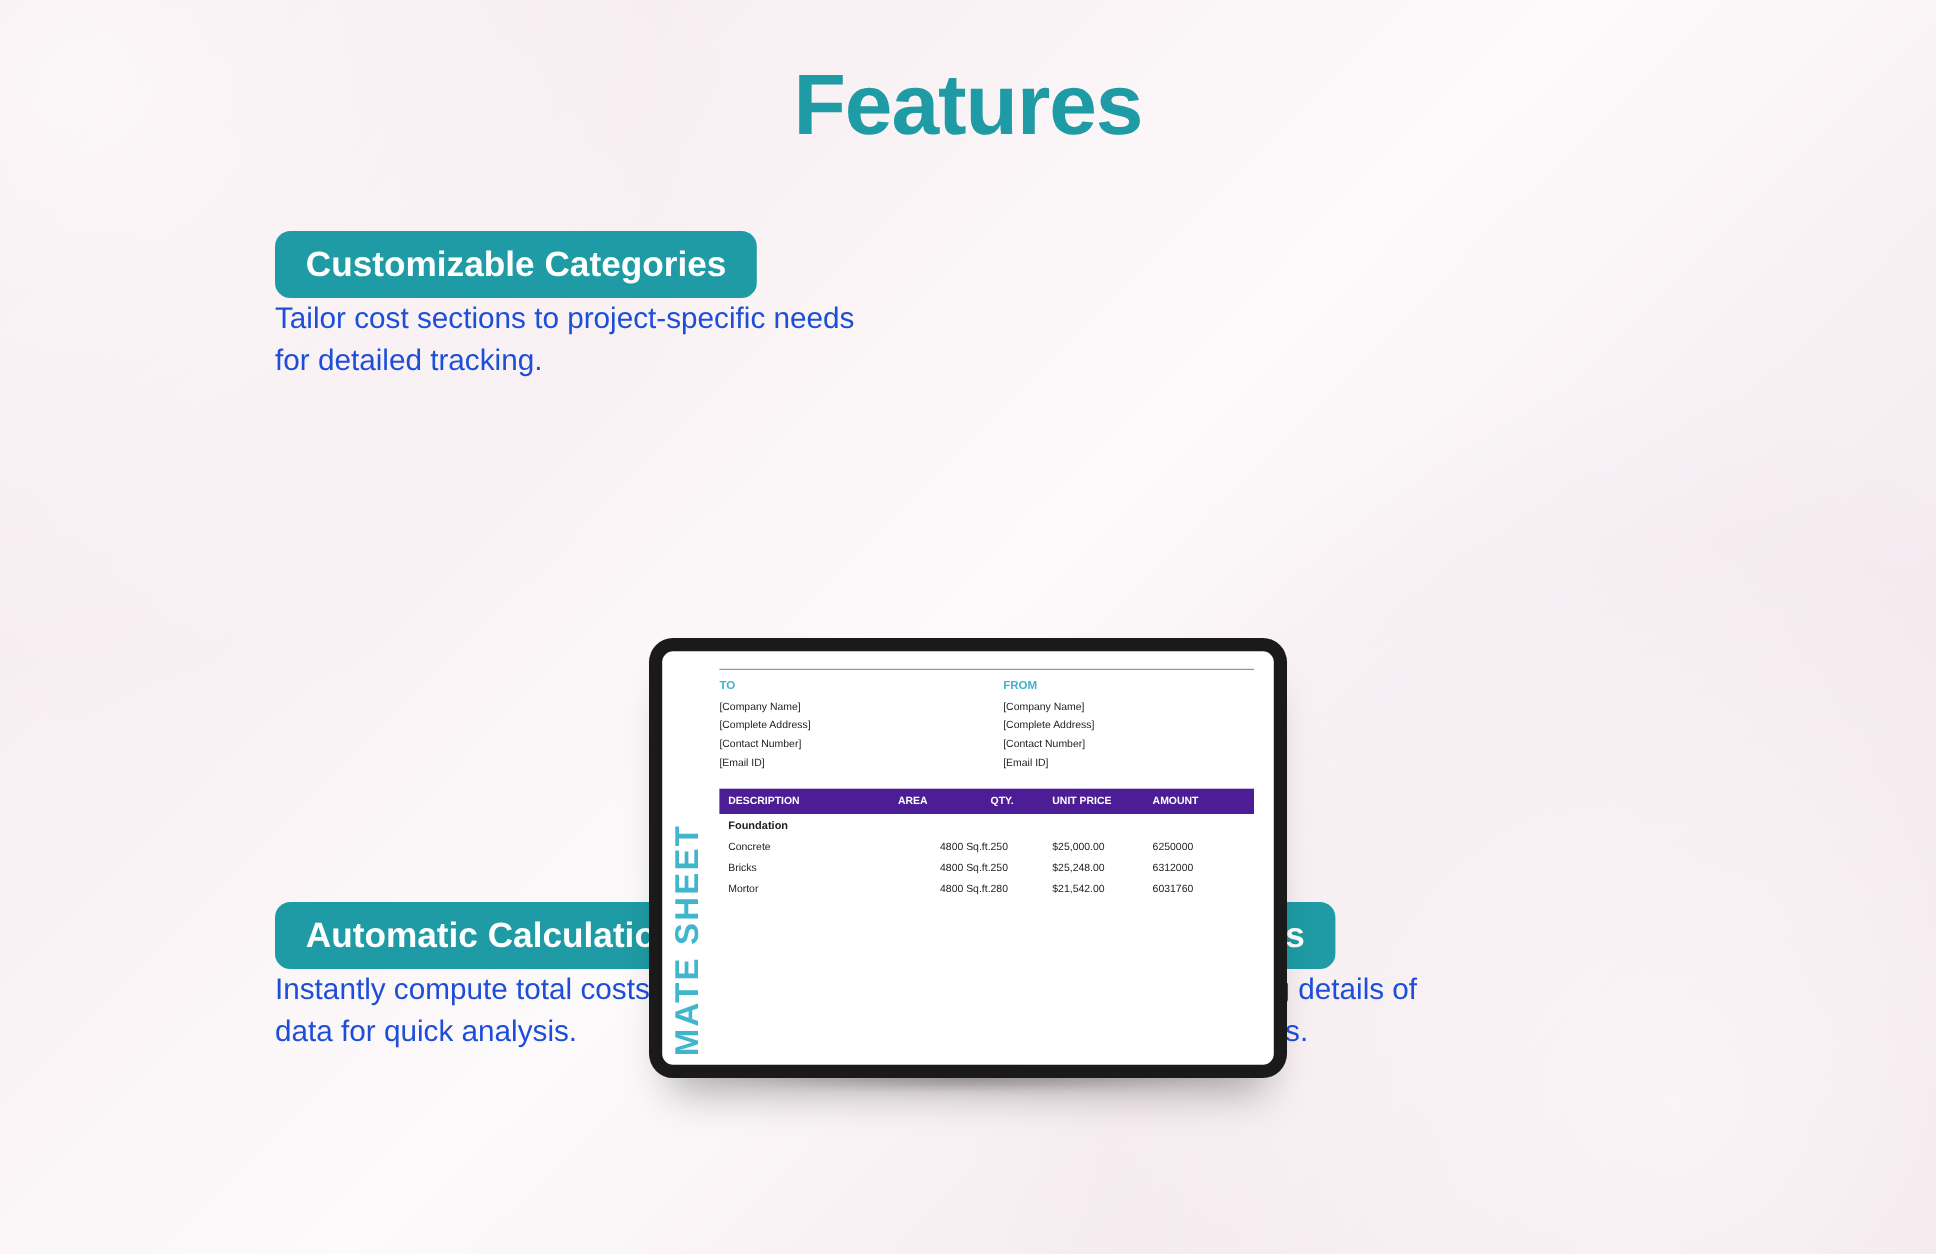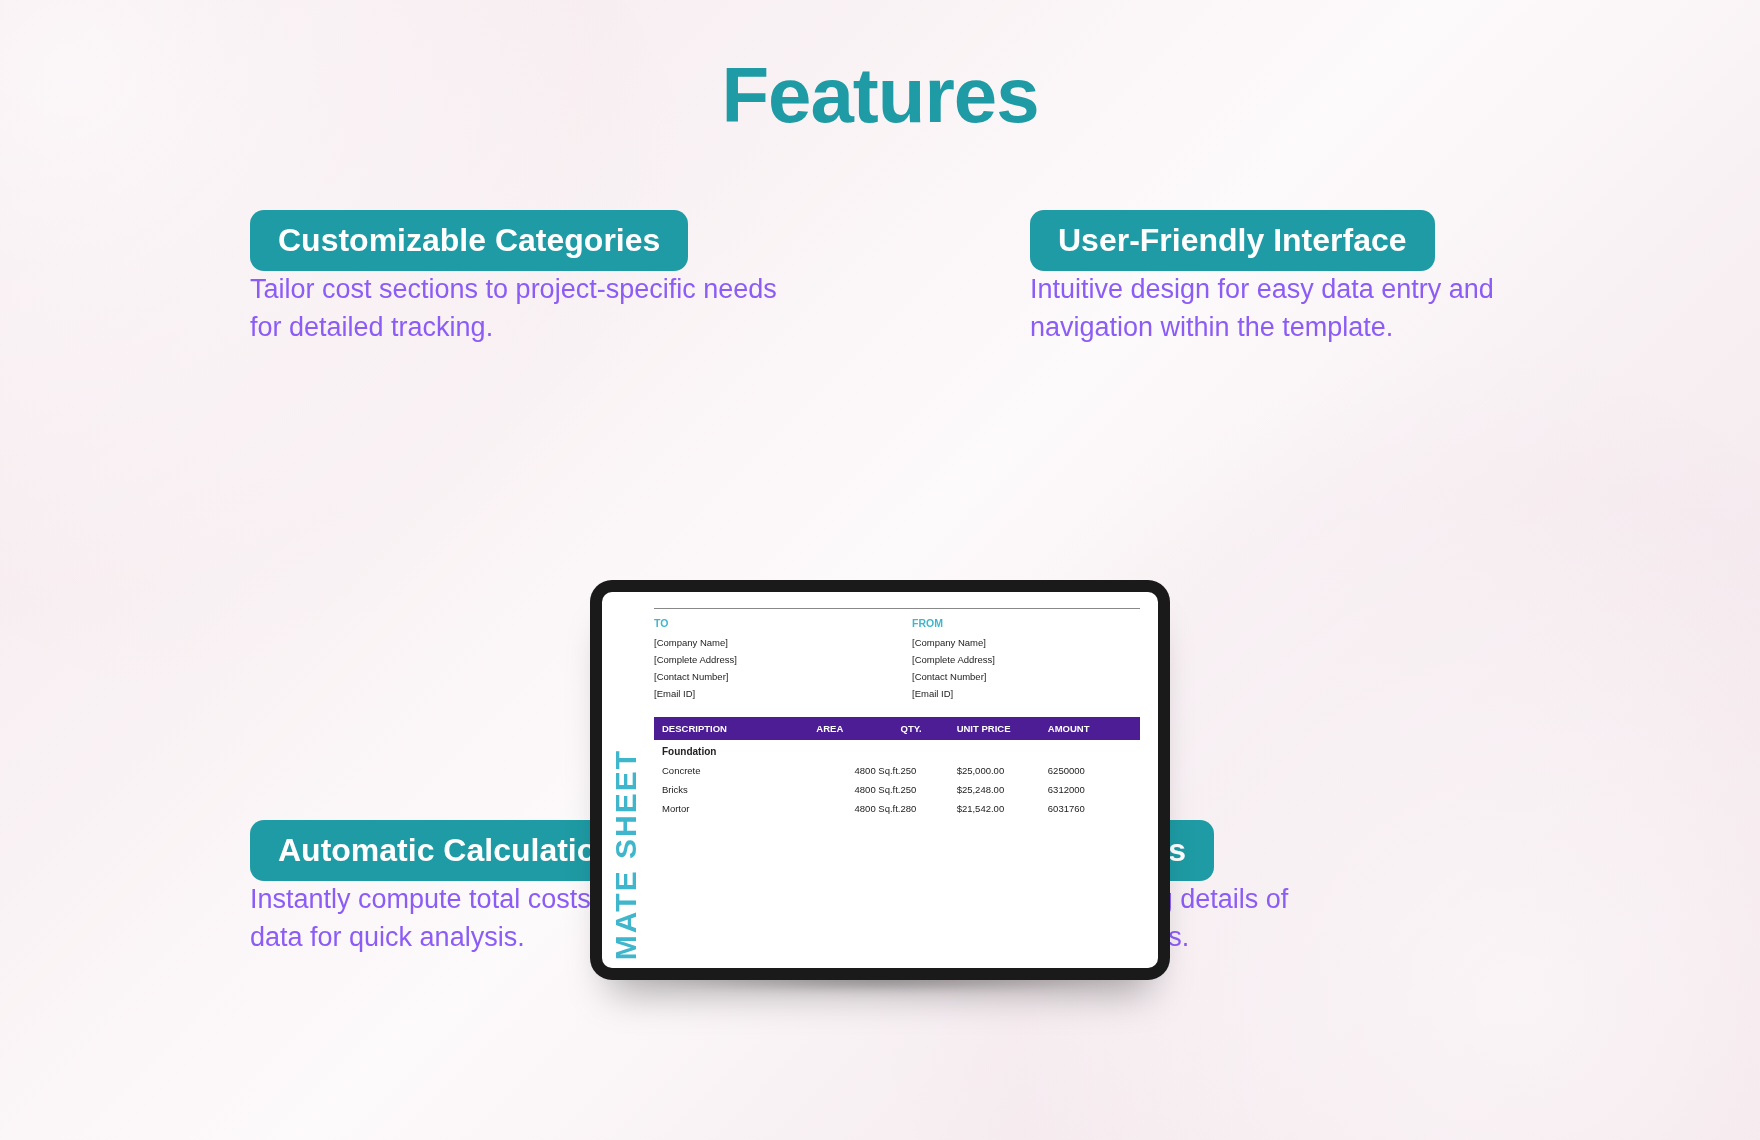--- a/index.html
+++ b/index.html
@@ -47,21 +47,21 @@
     background: #1e9ba4;
     color: #fff;
     font-size: 32px;
     font-weight: 700;
     padding: 12px 28px;
     border-radius: 14px;
     margin-bottom: 0;
   }
   .feature .desc {
     font-size: 27px;
-    color: #8b5cf6;
+    color: #1d4ed8;
     line-height: 1.4;
   }
   .feat-tl { top: 10px; left: 250px; }
   .feat-tr { top: 10px; left: 1030px; }
   .feat-bl { top: 620px; left: 250px; }
   .feat-br { top: 620px; left: 790px; width: 590px; }
 
   
   .tablet-wrap {
     position: absolute;
@@ -153,24 +153,20 @@
 <div class="page">
   <h1 class="title">Features</h1>
 
   <div class="features-grid">
 
     <div class="feature feat-tl">
       <div class="pill">Customizable Categories</div>
       <div class="desc">Tailor cost sections to project-specific needs for detailed tracking.</div>
     </div>
 
-    <div class="feature feat-tr">
-      <div class="pill">User-Friendly Interface</div>
-      <div class="desc">Intuitive design for easy data entry and navigation within the template.</div>
-    </div>
 
     <div class="feature feat-bl">
       <div class="pill">Automatic Calculations</div>
       <div class="desc">Instantly compute total costs based on entered data for quick analysis.</div>
     </div>
 
     <div class="feature feat-br">
       <div class="pill">Correspondence Details</div>
       <div class="desc">Includes a section for specifying details of correspondence between parties.</div>
     </div>

